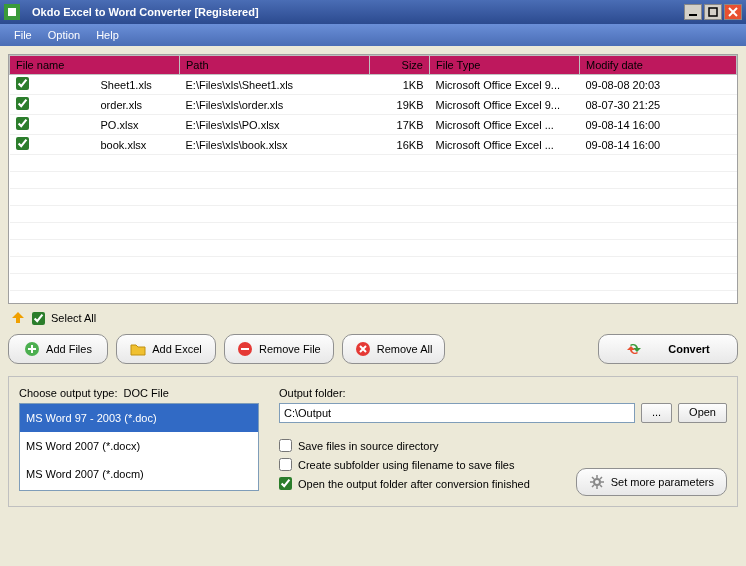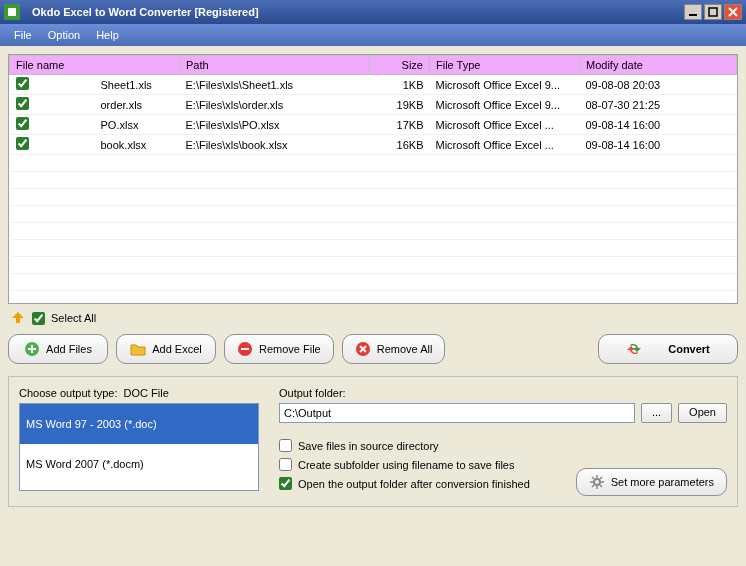--- a/index.html
+++ b/index.html
@@ -15,21 +15,21 @@
 .menubar { height: 22px; background: linear-gradient(to bottom, #6a8fd8, #4a6db5); display: flex; align-items: center; padding: 0 6px; color: #fff; }
 .menubar .menu-item { padding: 2px 8px; cursor: pointer; }
 
 .content { padding: 8px; background: #ece9d8; height: calc(100% - 46px); }
 
 .panel { background: #fff; border: 1px solid #a0a0a0; }
 
 .file-list-wrap { position: relative; }
 .file-list { height: 250px; overflow: auto; }
 table { width: 100%; border-collapse: collapse; table-layout: fixed; }
-th { background: #f0abfc; border: 1px solid #c0c0c0; text-align: left; padding: 3px 6px; font-weight: normal; position: sticky; top: 0; }
+th { background: #be185d; border: 1px solid #c0c0c0; text-align: left; padding: 3px 6px; font-weight: normal; position: sticky; top: 0; }
 td { padding: 2px 6px; white-space: nowrap; overflow: hidden; text-overflow: ellipsis; border-bottom: 1px solid #f0f0f0; }
 .col-check { width: 18px; }
 .col-name { width: 170px; }
 .col-path { width: 190px; }
 .col-size { width: 60px; text-align: right; }
 .col-type { width: 150px; }
 .col-date { width: auto; }
 
 .side-arrows { position: absolute; right: -22px; top: 20px; display: flex; flex-direction: column; gap: 14px; }
 .side-arrows .arrow { width: 16px; height: 16px; cursor: pointer; }
@@ -41,21 +41,21 @@
 .btn { background: linear-gradient(to bottom, #fdfdfd, #e8e8e8); border: 1px solid #909090; border-radius: 10px; padding: 5px 12px; display: flex; align-items: center; gap: 6px; cursor: pointer; min-width: 100px; justify-content: center; }
 .btn .icn { width: 16px; height: 16px; }
 .btn.big { font-weight: bold; min-width: 140px; padding: 6px 20px; gap: 26px; }
 .spacer { flex: 1; }
 
 .bottom { display: flex; gap: 20px; margin-top: 12px; border: 1px solid #c0c0c0; padding: 10px; background: #ece9d8; }
 
 .output-type { width: 240px; }
 .output-type .label-row { margin-bottom: 4px; }
 .output-type .select-list { border: 1px solid #7f9db9; background: #fff; height: 88px; }
-.output-type .type-item { padding: 14px 6px; cursor: pointer; }
+.output-type .type-item { padding: 8px 6px; cursor: pointer; }
 .output-type .type-item.selected { background: #316ac5; color: #fff; }
 
 .output-settings { flex: 1; }
 .output-settings .lbl { margin-bottom: 4px; display: block; }
 .folder-row { display: flex; gap: 6px; margin-bottom: 10px; }
 .folder-row input[type=text] { flex: 1; border: 1px solid #7f9db9; padding: 3px 4px; }
 .folder-row .small-btn { border: 1px solid #909090; background: linear-gradient(to bottom, #fdfdfd, #e8e8e8); padding: 2px 10px; cursor: pointer; border-radius: 2px; }
 .check-row { display: flex; align-items: center; gap: 6px; margin: 6px 0; }
 .check-col { display: inline-block; }
 
@@ -246,20 +246,21 @@
   </div>
 
   <div class="bottom">
     <div class="output-type">
       <div class="label-row">
         <span>Choose output type:</span>
         &nbsp;<span>DOC File</span>
       </div>
       <div class="select-list" id="type-list">
           <div class="type-item selected">MS Word 97 - 2003 (*.doc)</div>
+          <div class="type-item">MS Word 2007 (*.docx)</div>
           <div class="type-item">MS Word 2007 (*.docm)</div>
         </div>
     </div>
 
     <div class="output-settings">
       <span class="lbl">Output folder:</span>
       <div class="folder-row">
         <input type="text" value="C:\Output" style="">
         <div class="small-btn">...</div>
         <div class="small-btn">Open</div>

